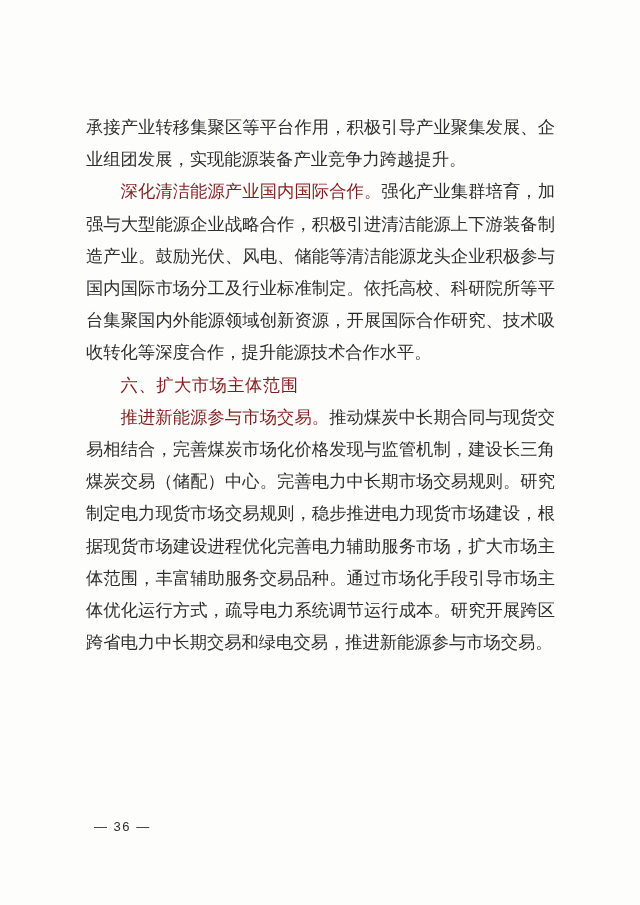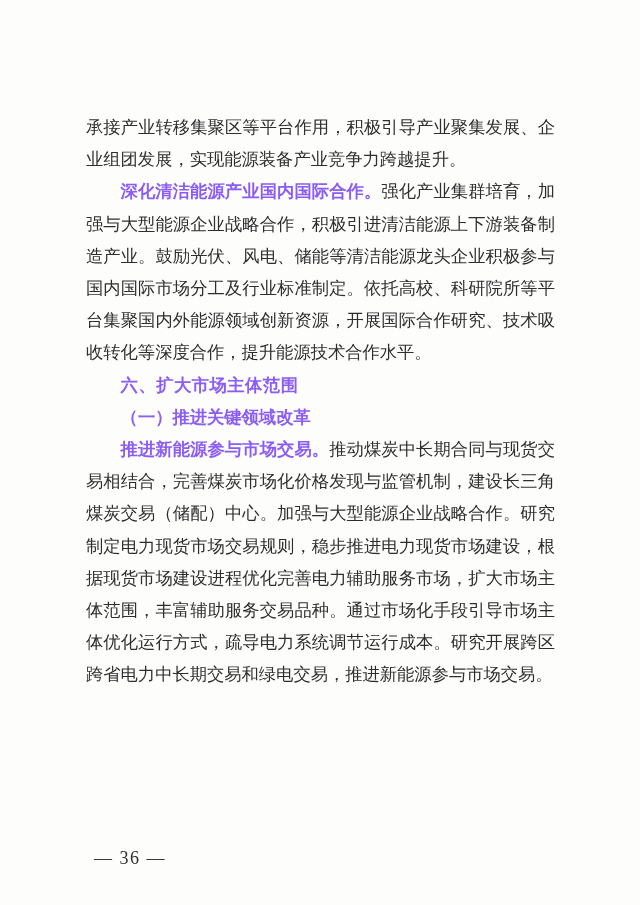--- a/index.html
+++ b/index.html
@@ -30,49 +30,48 @@
     padding: 0;
     text-justify: inter-character;
   }
   .text-block p.indent {
     text-indent: 2em;
   }
   .body {
     font-weight: 400;
   }
   .bold-lead {
-    font-weight: 700;
-    color: #8b5cf6;
+    font-weight: 400;
+    color: #7f1d1d;
   }
   .heading1 {
     font-family: "DejaVu Sans", sans-serif;
     font-weight: 700;
     color: #161616;
     letter-spacing: 0.5px;
   }
   .heading2 {
     font-weight: 700;
     color: #1e1e1e;
   }
   .footer {
     position: absolute;
     left: 94px;
-    top: 847px;
-    font-size: 18px;
+    top: 816px;
+    font-size: 13px;
     line-height: 22px;
     color: #2e2e2e;
     letter-spacing: 1.5px;
-    font-family: Liberation Serif, serif;
+    font-family: Liberation Sans, sans-serif;
   }
 </style>
 </head>
 <body>
 
 <div class="page">
   <div class="text-block">
       <p class="body"><span>承接产业转移集聚区等平台作用，积极引导产业聚集发展、企业组团发展，实现能源装备产业竞争力跨越提升。</span></p>
       <p class="body indent"><span class="bold-lead">深化清洁能源产业国内国际合作。</span><span>强化产业集群培育，加强与大型能源企业战略合作，积极引进清洁能源上下游装备制造产业。鼓励光伏、风电、储能等清洁能源龙头企业积极参与国内国际市场分工及行业标准制定。依托高校、科研院所等平台集聚国内外能源领域创新资源，开展国际合作研究、技术吸收转化等深度合作，提升能源技术合作水平。</span></p>
       <p class="heading1 indent"><span class="bold-lead">六、扩大市场主体范围</span></p>
-      <p class="heading2 indent"><span class="bold-lead">（一）推进关键领域改革</span></p>
-      <p class="body indent"><span class="bold-lead">推进新能源参与市场交易。</span><span>推动煤炭中长期合同与现货交易相结合，完善煤炭市场化价格发现与监管机制，建设长三角煤炭交易（储配）中心。加强与大型能源企业战略合作。研究制定电力现货市场交易规则，稳步推进电力现货市场建设，根据现货市场建设进程优化完善电力辅助服务市场，扩大市场主体范围，丰富辅助服务交易品种。通过市场化手段引导市场主体优化运行方式，疏导电力系统调节运行成本。研究开展跨区跨省电力中长期交易和绿电交易，推进新能源参与市场交易。</span></p>
+      <p class="body indent"><span class="bold-lead">推进新能源参与市场交易。</span><span>推动煤炭中长期合同与现货交易相结合，完善煤炭市场化价格发现与监管机制，建设长三角煤炭交易（储配）中心。完善电力中长期市场交易规则。研究制定电力现货市场交易规则，稳步推进电力现货市场建设，根据现货市场建设进程优化完善电力辅助服务市场，扩大市场主体范围，丰富辅助服务交易品种。通过市场化手段引导市场主体优化运行方式，疏导电力系统调节运行成本。研究开展跨区跨省电力中长期交易和绿电交易，推进新能源参与市场交易。</span></p>
     </div>
   <div class="footer">— 36 —</div>
 </div>
 
 </body></html>

